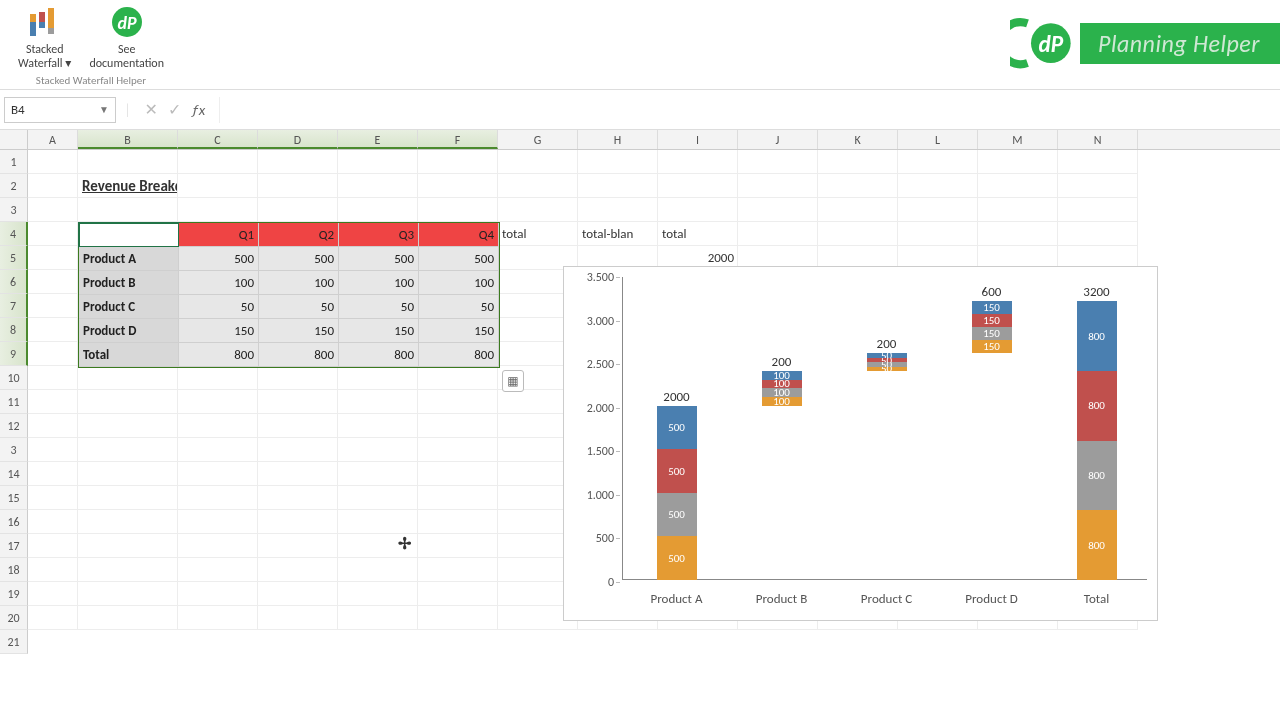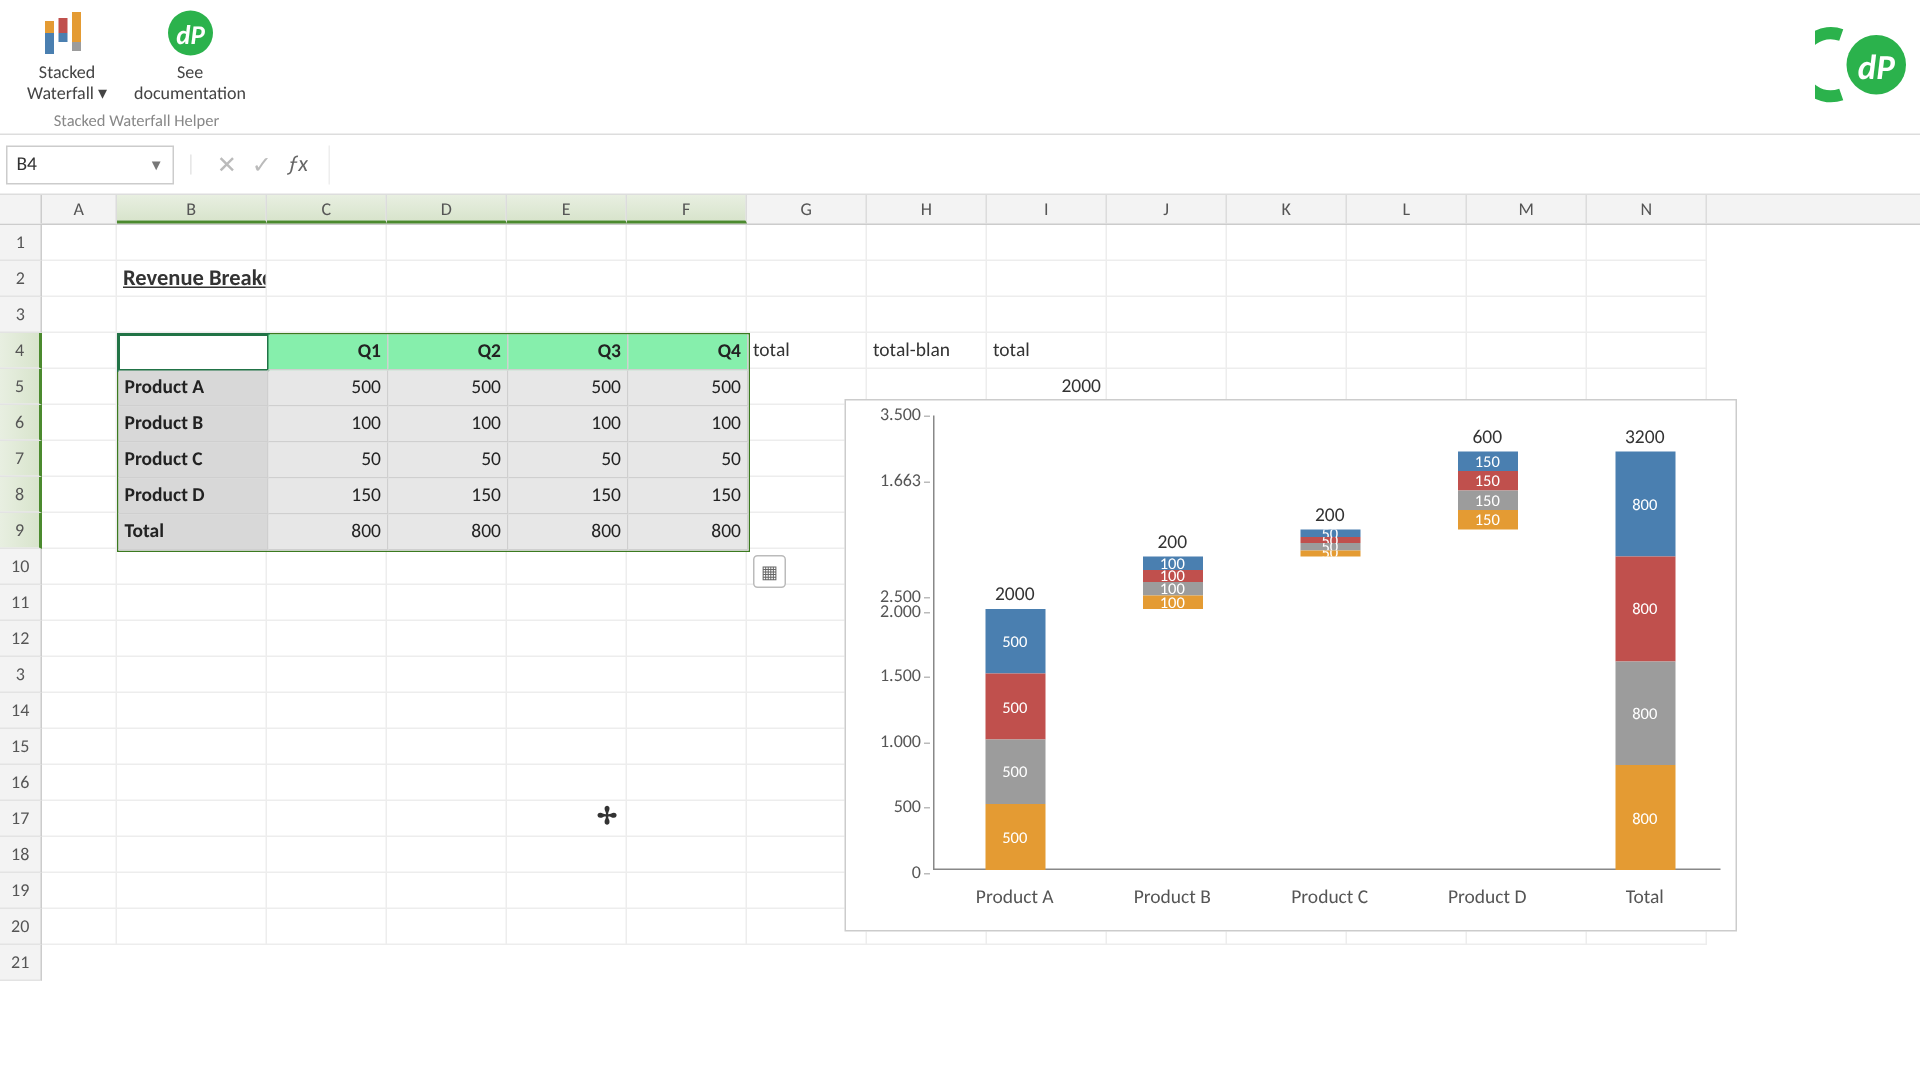--- a/index.html
+++ b/index.html
@@ -38,21 +38,21 @@
   
   .cells { position: relative; flex: 1; }
   .row { display: flex; height: 24px; }
   .cell { border-right: 1px solid #ededed; border-bottom: 1px solid #ededed; padding: 0 4px; font-size: 13px; line-height: 24px; overflow: hidden; white-space: nowrap; }
   
   .title-cell { font-weight: bold; text-decoration: underline; font-size: 15px; background: #fff; }
   .subtitle-cell { font-size: 11px; color: #555; }
   
   .tbl { border: 1.5px solid #3b7a1f; }
   .tbl .cell { background: #e7e7e7; border-right: 1px solid #cfcfcf; border-bottom: 1px solid #cfcfcf; color: #222; }
-  .tbl .hdr { background: #86efac; font-weight: 700; text-align: right; }
+  .tbl .hdr { background: #ef4444; font-weight: 400; text-align: right; }
   .tbl .lab { background: #d8d8d8; font-weight: 600; text-align: left; }
   .tbl .num { text-align: right; }
   .active-cell { background: #fff !important; outline: 2px solid #217346; outline-offset: -1px; }
   
   .quick-btn { position:absolute; border:1px solid #bbb; background:#fff; width:22px; height:22px; border-radius:3px; font-size:12px; color:#666; display:flex;align-items:center;justify-content:center;}
   
   
   .chart { position: absolute; border: 1px solid #ccc; background: #fff; }
   .y-tick { position: absolute; left: 0; font-size: 12px; color: #555; transform: translateY(-50%); width: 50px; text-align: right; }
   .y-tick::after { content:""; position:absolute; right:-6px; top:50%; width:4px; border-top:1px solid #bbb;}
@@ -101,20 +101,21 @@
     <div class="ribbon-sublabel">Stacked Waterfall Helper</div>
   </div>
   <div class="brand">
     <div class="brand-logo">
       <svg viewBox="0 0 60 50">
           <path d="M15 8 a18 18 0 1 0 0 34" fill="none" stroke="#2bb24c" stroke-width="7"></path>
           <circle cx="35" cy="25" r="17" fill="#2bb24c"></circle>
           <text x="35" y="33" text-anchor="middle" fill="#fff" font-size="20" font-weight="bold" font-style="italic">dP</text>
         </svg>
     </div>
+    <div class="brand-banner">Planning Helper</div>
   </div>
 </div>
 
 <div class="fbar">
   <div class="namebox">
     <span>B4</span>
     <span class="arrow">▼</span>
   </div>
   <div style="color:#ddd;">│</div>
   <div class="fx-icons">
@@ -539,22 +540,22 @@
         <div class="quick-btn" style="left: 474px; top: 220px;">▦</div>
         <div class="cursor-plus" style="left: 370px; top: 384px;">✢</div>
         <div class="chart" style="left: 535px; top: 116px; width: 595px; height: 355px;">
           <div class="axis-y"></div>
           <div class="axis-x"></div>
           <div class="y-tick" style="top: 315px;">0</div>
           <div class="y-tick" style="top: 271.429px;">500</div>
           <div class="y-tick" style="top: 227.857px;">1.000</div>
           <div class="y-tick" style="top: 184.286px;">1.500</div>
           <div class="y-tick" style="top: 140.714px;">2.000</div>
-          <div class="y-tick" style="top: 97.1429px; margin-top: 34px;">2.500</div>
-          <div class="y-tick" style="top: 53.5714px;">1.663</div>
+          <div class="y-tick" style="top: 97.1429px;">2.500</div>
+          <div class="y-tick" style="top: 53.5714px;">3.000</div>
           <div class="y-tick" style="top: 10px;">3.500</div>
           <div class="x-label" style="left: 112.5px;">Product A</div>
           <div class="bar-stack" style="left: 112.5px; bottom: 40px; display: flex; flex-direction: column-reverse;">
             <div style="height: 0px;"></div>
             <div class="seg c4" style="height: 43.5714px;">500</div>
             <div class="seg c3" style="height: 43.5714px;">500</div>
             <div class="seg c2" style="height: 43.5714px;">500</div>
             <div class="seg c1" style="height: 43.5714px;">500</div>
           </div>
           <div class="total-label" style="left: 112.5px; top: 140.714px;">2000</div>

